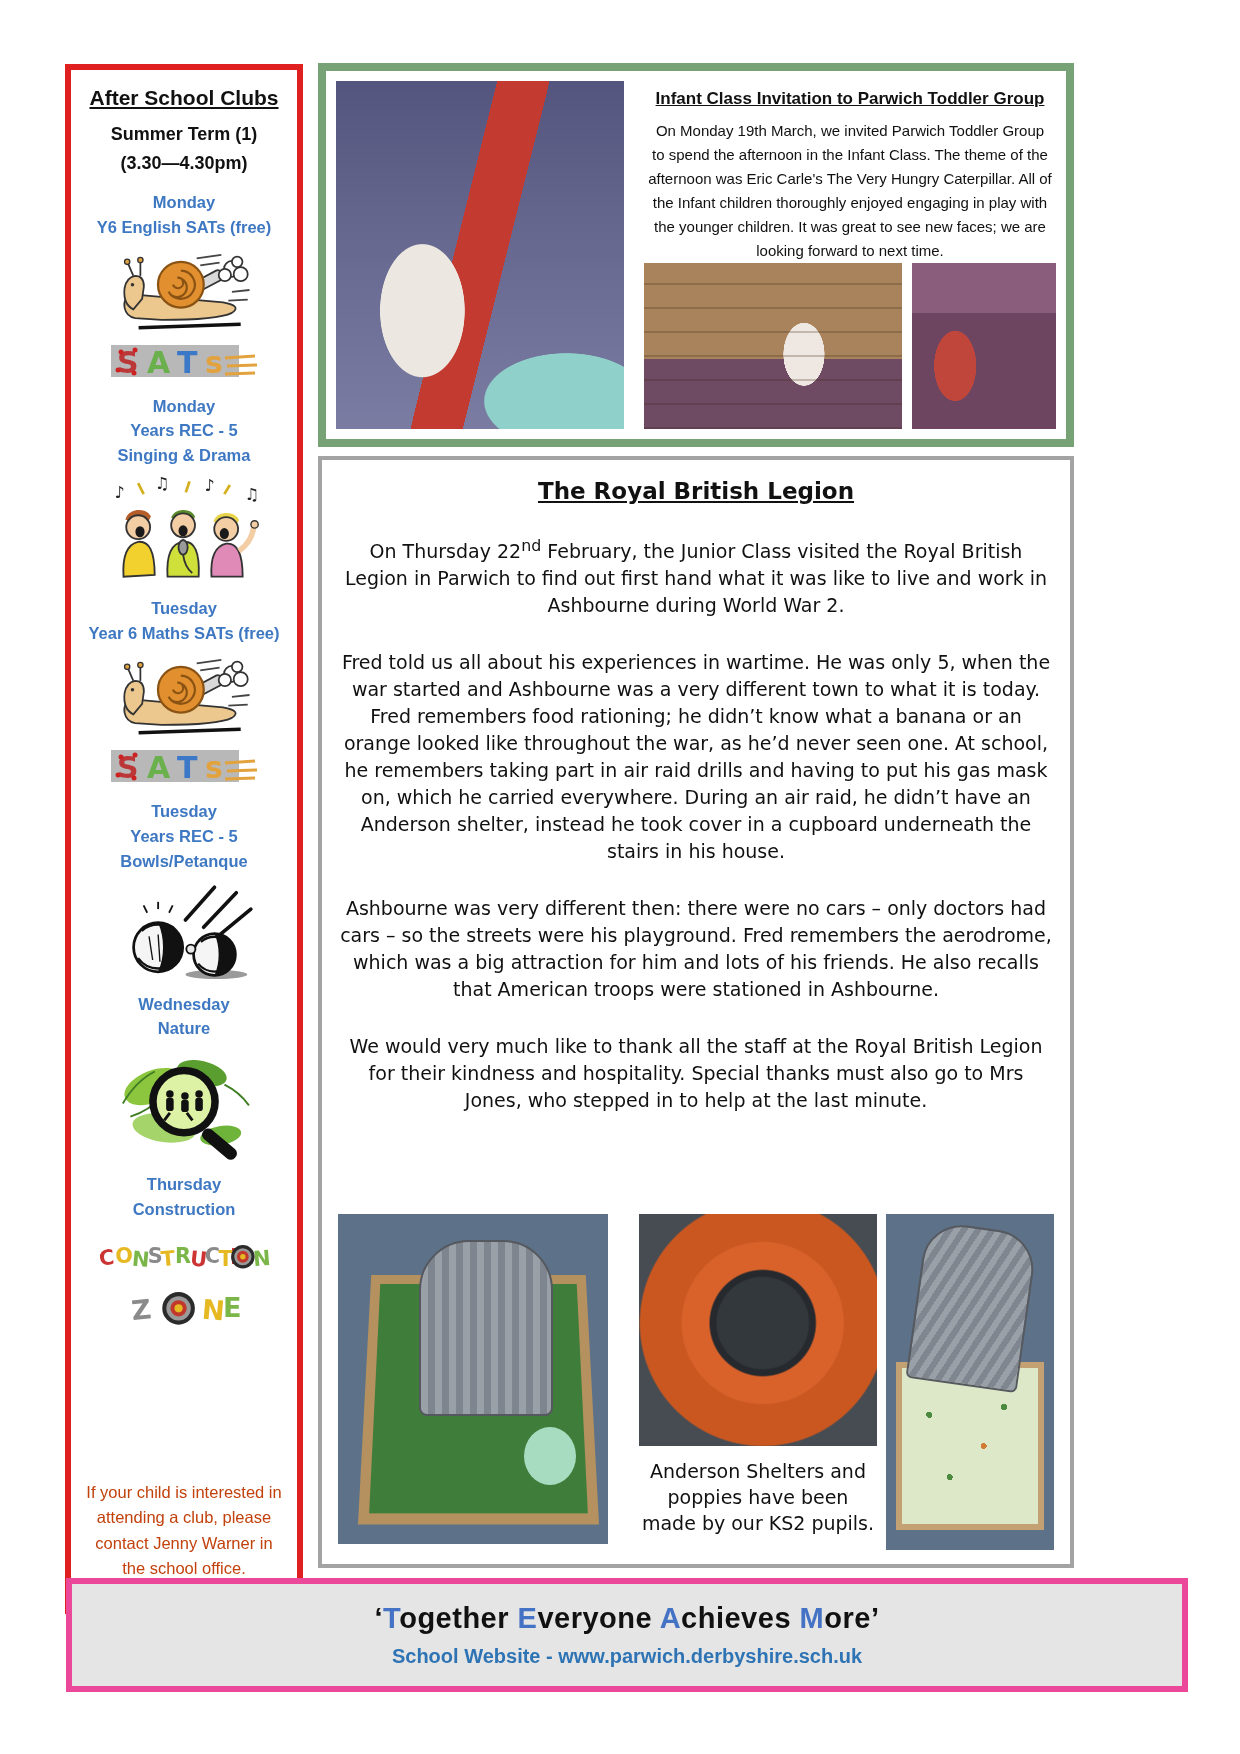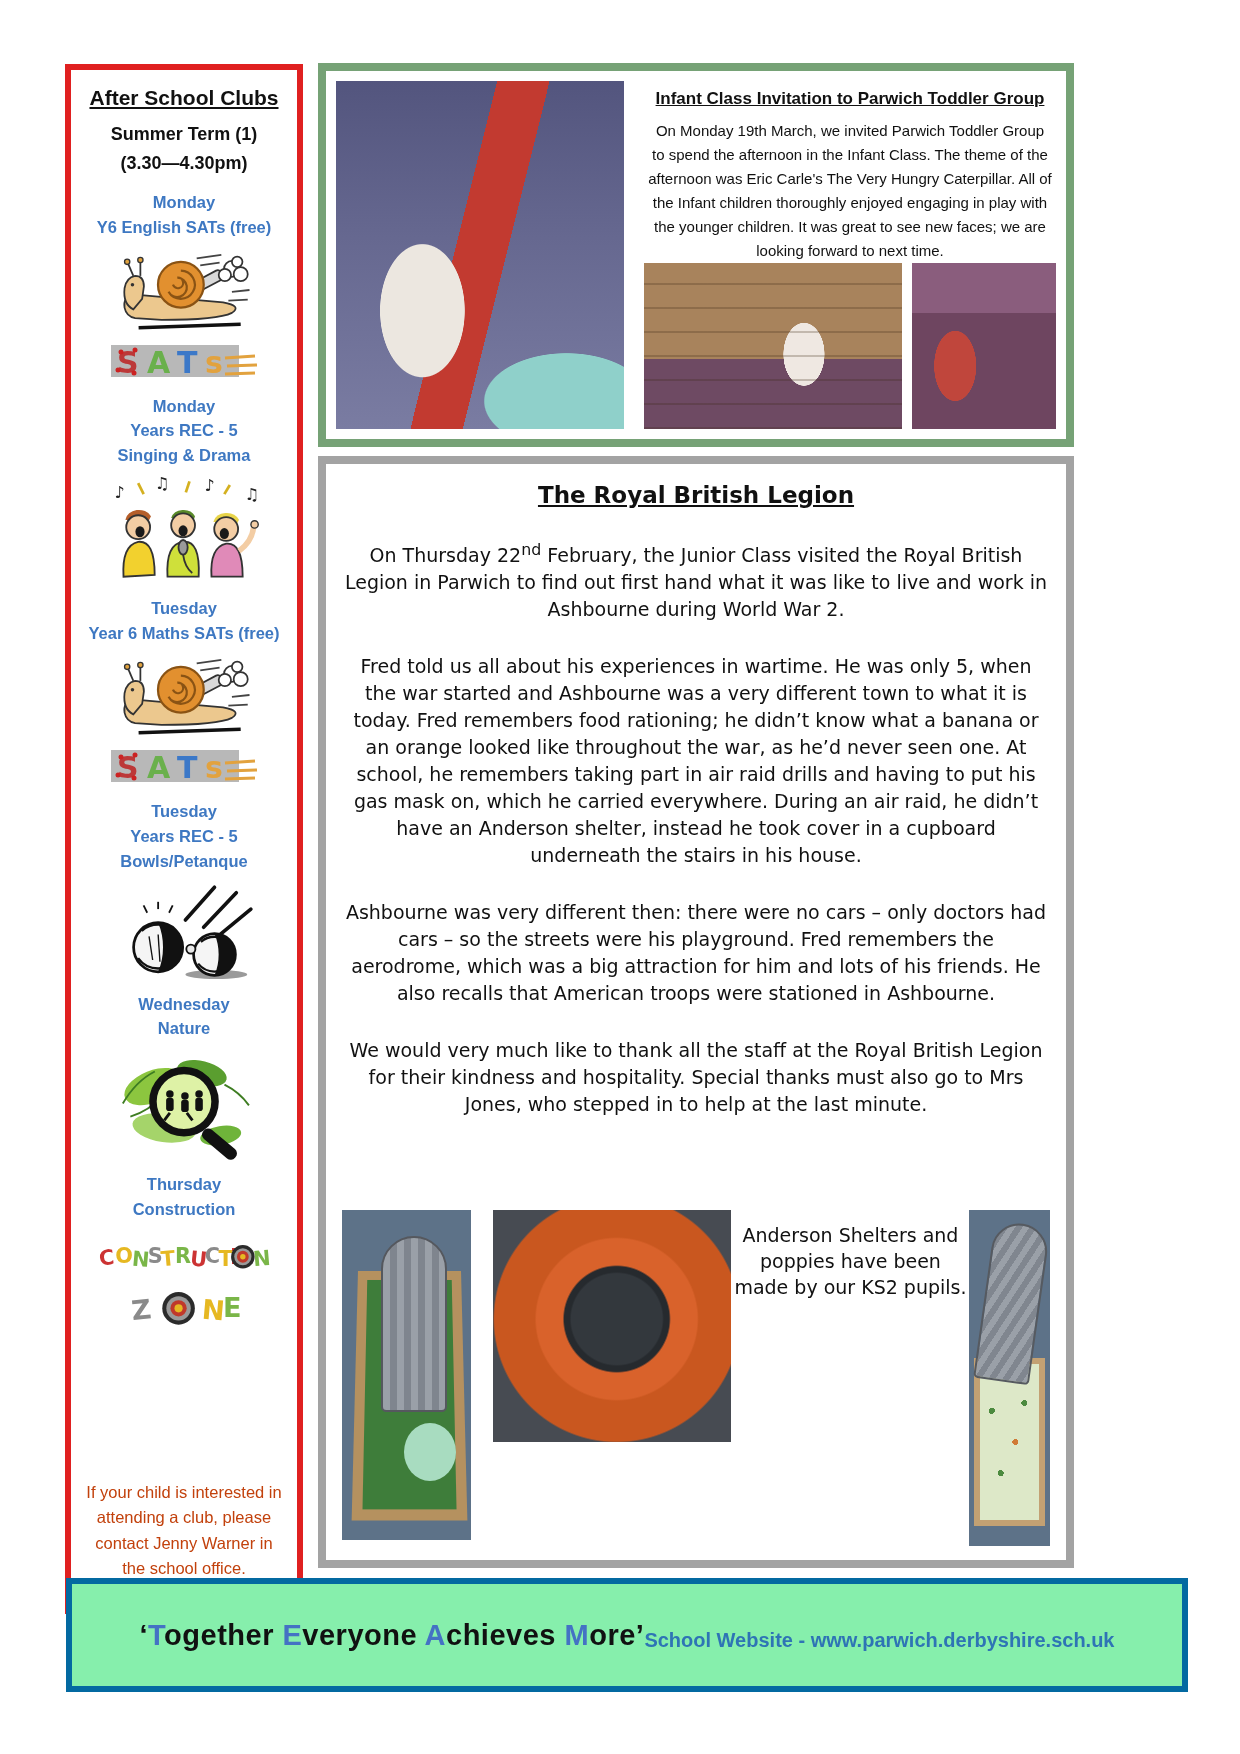--- a/index.html
+++ b/index.html
@@ -14,27 +14,27 @@
     display:flex;flex-direction:column;align-items:center;
     padding:14px 6px 16px;text-align:center;
   }
   .infant-box{
     position:absolute;left:318px;top:63px;width:756px;height:384px;
     border:8px solid #76a276;background:#fff;box-sizing:border-box;
     padding:10px;display:flex;gap:20px;
   }
   .legion-box{
     position:absolute;left:318px;top:456px;width:756px;height:1112px;
-    border:8px solid #a3a3a3;background:#fff;box-sizing:border-box;
+    border:4px solid #a3a3a3;background:#fff;box-sizing:border-box;
     padding:12px 16px 14px;display:flex;flex-direction:column;text-align:center;
   }
   .banner-box{
     position:absolute;left:66px;top:1578px;width:1122px;height:114px;
-    border:6px solid #0369a1;background:#86efac;box-sizing:border-box;
-    display:flex;flex-direction:row;align-items:center;justify-content:center;
+    border:6px solid #ec4899;background:#e5e5e5;box-sizing:border-box;
+    display:flex;flex-direction:column;align-items:center;justify-content:center;
   }
   
   .sb-title{font-size:21px;font-weight:bold;text-decoration:underline;margin:2px 0 10px;}
   .sb-sub{font-size:18px;font-weight:bold;margin:4px 0;}
   .club{margin-top:12px;display:flex;flex-direction:column;align-items:center;}
   .club-line{color:#3e78c2;font-weight:bold;font-size:16.5px;line-height:1.5;}
   .ill{display:block;margin-top:6px;}
   .sb-footer{margin-top:auto;font-size:16.5px;line-height:1.55;color:#c2410c;padding:0 6px 10px;}
   svg text{font-family:"DejaVu Sans", sans-serif;font-weight:bold;}
   
@@ -61,21 +61,21 @@
   .inf-photo-right{
     flex:1;
     background:
       radial-gradient(ellipse 36px 60px at 30% 62%, #c0463c 0 58%, rgba(0,0,0,0) 59%),
       linear-gradient(#8a5d7d 0 30%, #6e4560 30% 100%);
   }
   
   .lg-title{font-size:23px;font-weight:bold;text-decoration:underline;margin:6px 0 14px;font-family:"DejaVu Sans", sans-serif;}
   .lg-p{font-size:19px;line-height:27px;margin:14px 0 16px;font-family:"DejaVu Sans", sans-serif;}
   .lg-photo-row{margin-top:auto;display:flex;justify-content:space-between;align-items:flex-start;}
-  .lg-col{display:flex;flex-direction:row;margin-left:22px;}
+  .lg-col{display:flex;flex-direction:column;margin-left:22px;}
   .lg-photo-diorama{
     width:270px;height:330px;position:relative;background:#5d7288;overflow:hidden;
   }
   .lg-photo-diorama .dio-box{
     position:absolute;left:10%;right:6%;top:16%;bottom:8%;
     background:#3e7d3a;border:10px solid #b5915f;transform:perspective(300px) rotateX(8deg);
   }
   .lg-photo-diorama .dio-shelter{
     position:absolute;left:30%;top:8%;width:48%;height:52%;
     background:repeating-linear-gradient(90deg,#9aa0a8 0 7px,#7f858e 7px 14px);

